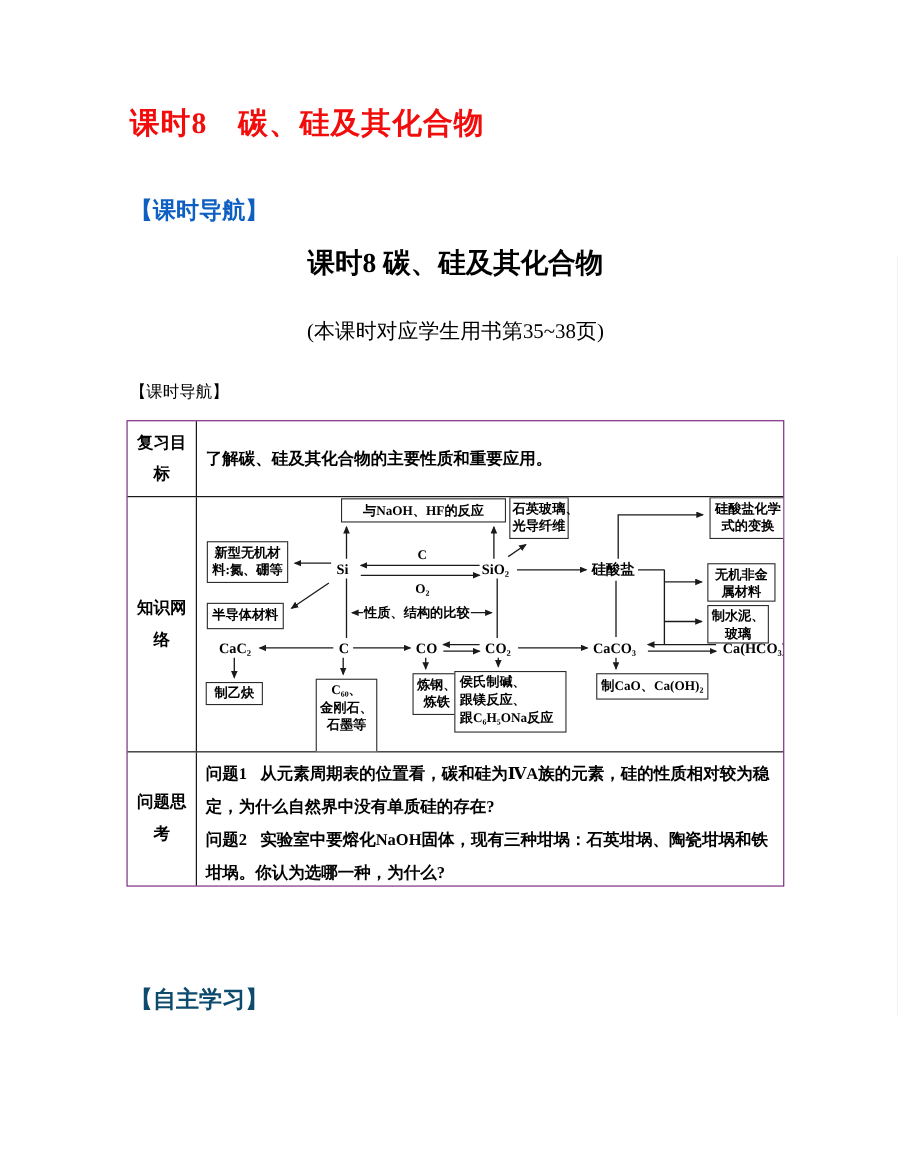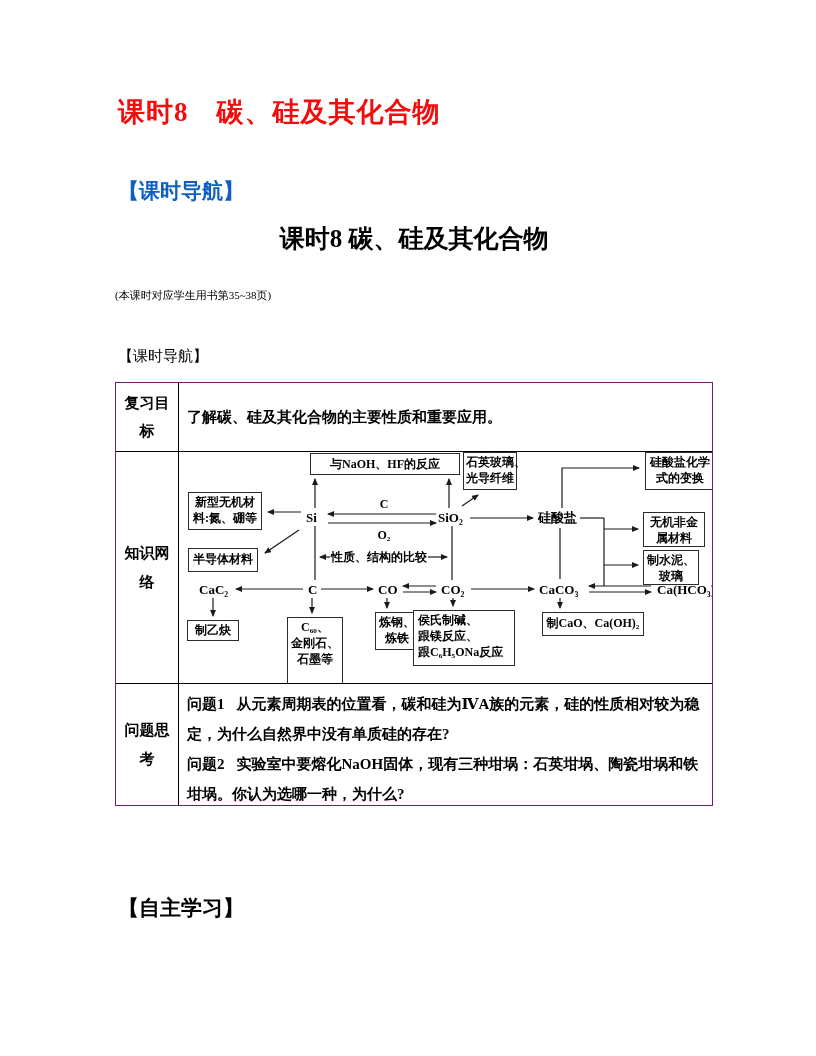--- a/index.html
+++ b/index.html
@@ -5,21 +5,21 @@
   html,body{margin:0;padding:0;background:#e9e9e9;}
   .page{
     position:relative;width:816px;height:1056px;margin:0 auto;background:#ffffff;
     font-family:"Liberation Serif","DejaVu Serif",serif;color:#000;overflow:hidden;
   }
   .abs{position:absolute;}
   
   .main-title{left:118px;top:94px;font-size:27px;font-weight:bold;letter-spacing:1px;}
   .blue-head{font-size:21px;font-weight:bold;}
   .lesson-title{left:115px;top:222px;width:598px;text-align:center;font-size:25px;font-weight:bold;}
-  .lesson-sub{left:115px;top:288px;width:598px;text-align:left;font-size:11px;}
+  .lesson-sub{left:115px;top:288px;width:598px;text-align:center;font-size:19px;}
   .nav-black{left:118px;top:347px;font-size:15px;}
   
   .doc-table{left:115px;top:382px;width:598px;border:1px solid #701a75;box-sizing:border-box;}
   .trow{display:flex;box-sizing:border-box;}
   .trow + .trow{border-top:1px solid #000;}
   .th{width:63px;min-width:63px;border-right:1px solid #000;display:flex;align-items:center;justify-content:center;
       text-align:center;font-weight:bold;font-size:15px;line-height:1.9;padding:2px 5px;box-sizing:border-box;}
   .td{flex:1;box-sizing:border-box;overflow:hidden;font-weight:bold;}
   .row1{height:68px;} .row2{height:232px;} .row3{height:122px;}
   .goal-text{display:flex;align-items:center;padding-left:8px;font-size:15px;}
@@ -185,15 +185,15 @@
     <div class="trow row3">
       <div class="th">问题思考</div>
       <div class="td qa">
         <div><b>问题1</b><span>从元素周期表的位置看，碳和硅为ⅣA族的元素，硅的性质相对较为稳定，为什么自然界中没有单质硅的存在?</span></div>
         <div><b>问题2</b><span>实验室中要熔化NaOH固体，现有三种坩埚：石英坩埚、陶瓷坩埚和铁坩埚。你认为选哪一种，为什么?</span></div>
       </div>
     </div>
 
   </div>
 
-  <div class="abs blue-head bottom-head" style="color:#000000;">【自主学习】</div>
+  <div class="abs blue-head bottom-head" style="color:#0c4a6e;">【自主学习】</div>
 
 </div>
 
 </body></html>

